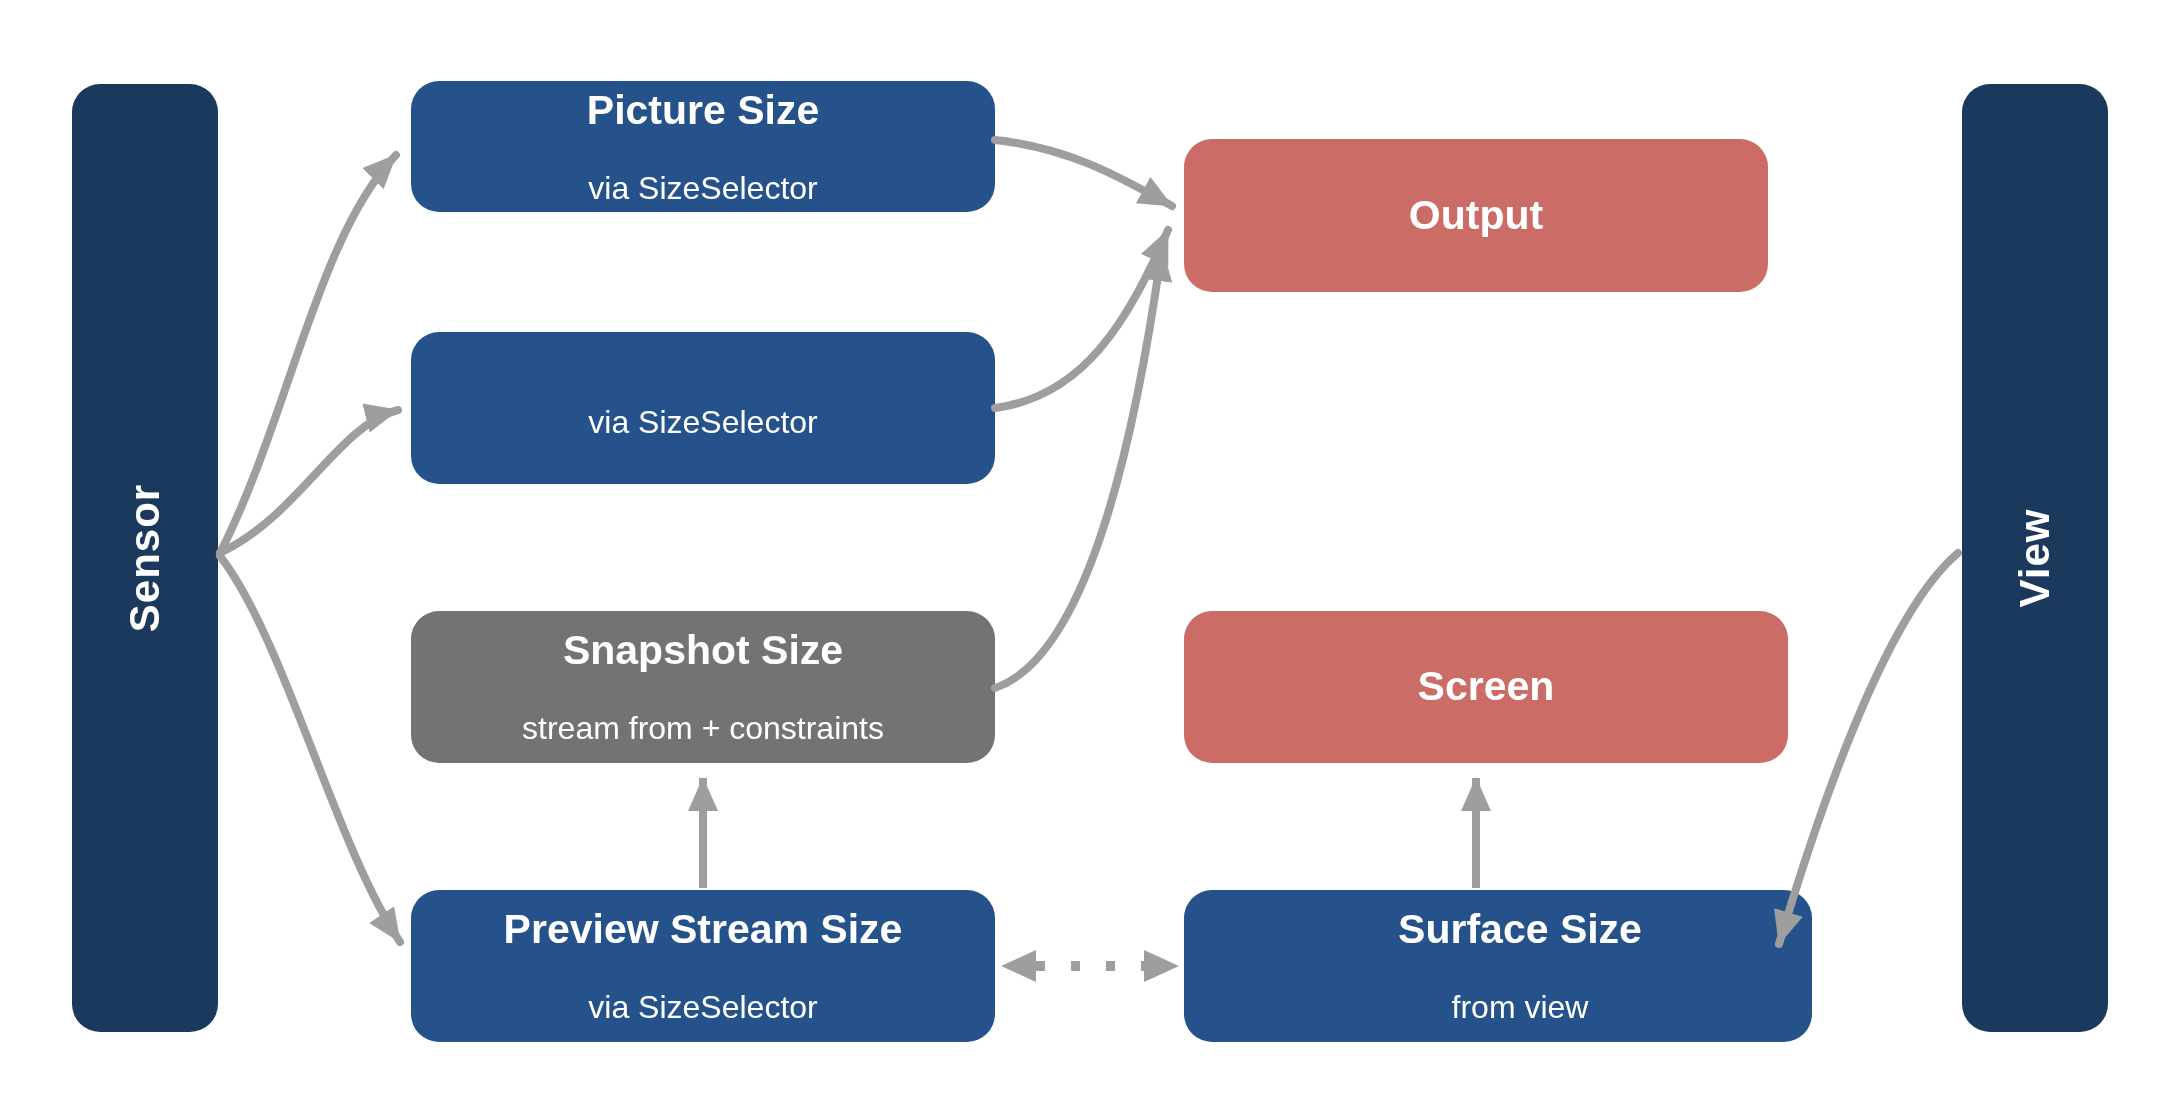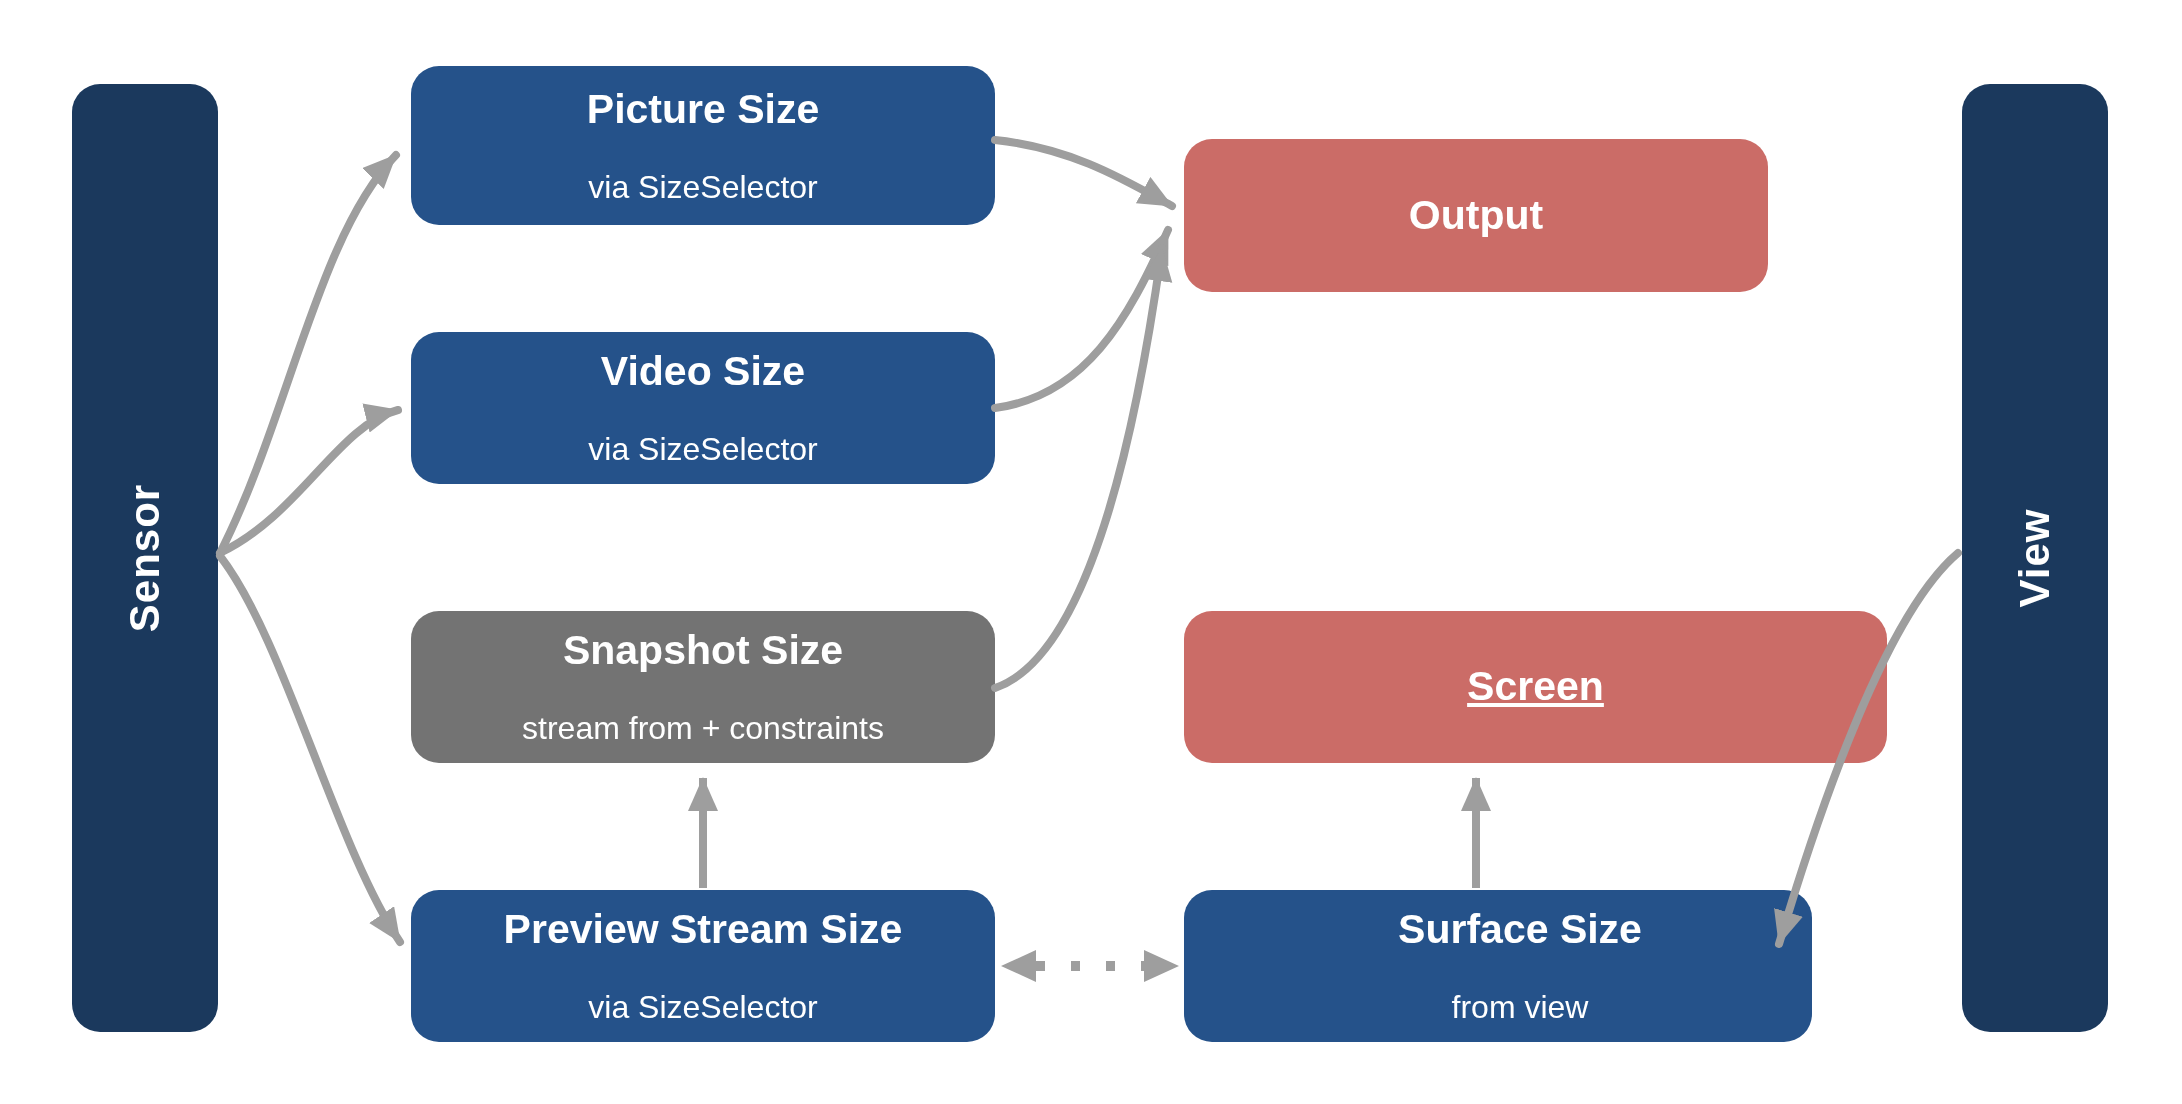--- a/index.html
+++ b/index.html
@@ -59,26 +59,26 @@
   }
   .bar .bar-label {
     color: #ffffff;
     font-size: 42px;
     font-weight: bold;
     transform: rotate(-90deg);
     white-space: nowrap;
     letter-spacing: 1px;
   }
   
-  .n-picture  { left: 411px;  top: 66px;  width: 584px; height: 159px; }
+  .n-picture  { left: 411px;  top: 81px;  width: 584px; height: 131px; }
   .n-video    { left: 411px;  top: 332px; width: 584px; height: 152px; }
   .n-snapshot { left: 411px;  top: 611px; width: 584px; height: 152px; }
   .n-preview  { left: 411px;  top: 890px; width: 584px; height: 152px; }
   .n-output   { left: 1184px; top: 139px; width: 584px; height: 153px; }
-  .n-screen   { left: 1184px; top: 611px; width: 703px; height: 152px; text-decoration: underline; }
+  .n-screen   { left: 1184px; top: 611px; width: 604px; height: 152px; }
   .n-surface  { left: 1184px; top: 890px; width: 584px; height: 152px; padding-left: 44px; }
   .bar-sensor { left: 72px; }
   .bar-view   { left: 1962px; }
 </style>
 </head>
 <body>
 
 <div class="stage">
 
   <div class="bar bar-sensor" style="background:#1b395d">
@@ -88,21 +88,20 @@
   <div class="bar bar-view" style="background:#1b395d">
     <span class="bar-label">View</span>
   </div>
 
   <div class="node n-picture" style="background:#25528a">
     <span class="title">Picture Size</span>
     <span class="subtitle">via SizeSelector</span>
   </div>
 
   <div class="node n-video" style="background:#25528a">
-    <span class="title">Video Size</span>
     <span class="subtitle">via SizeSelector</span>
   </div>
 
   <div class="node n-snapshot" style="background:#737373">
     <span class="title">Snapshot Size</span>
     <span class="subtitle">stream from + constraints</span>
   </div>
 
   <div class="node n-preview" style="background:#25528a">
     <span class="title">Preview Stream Size</span>

